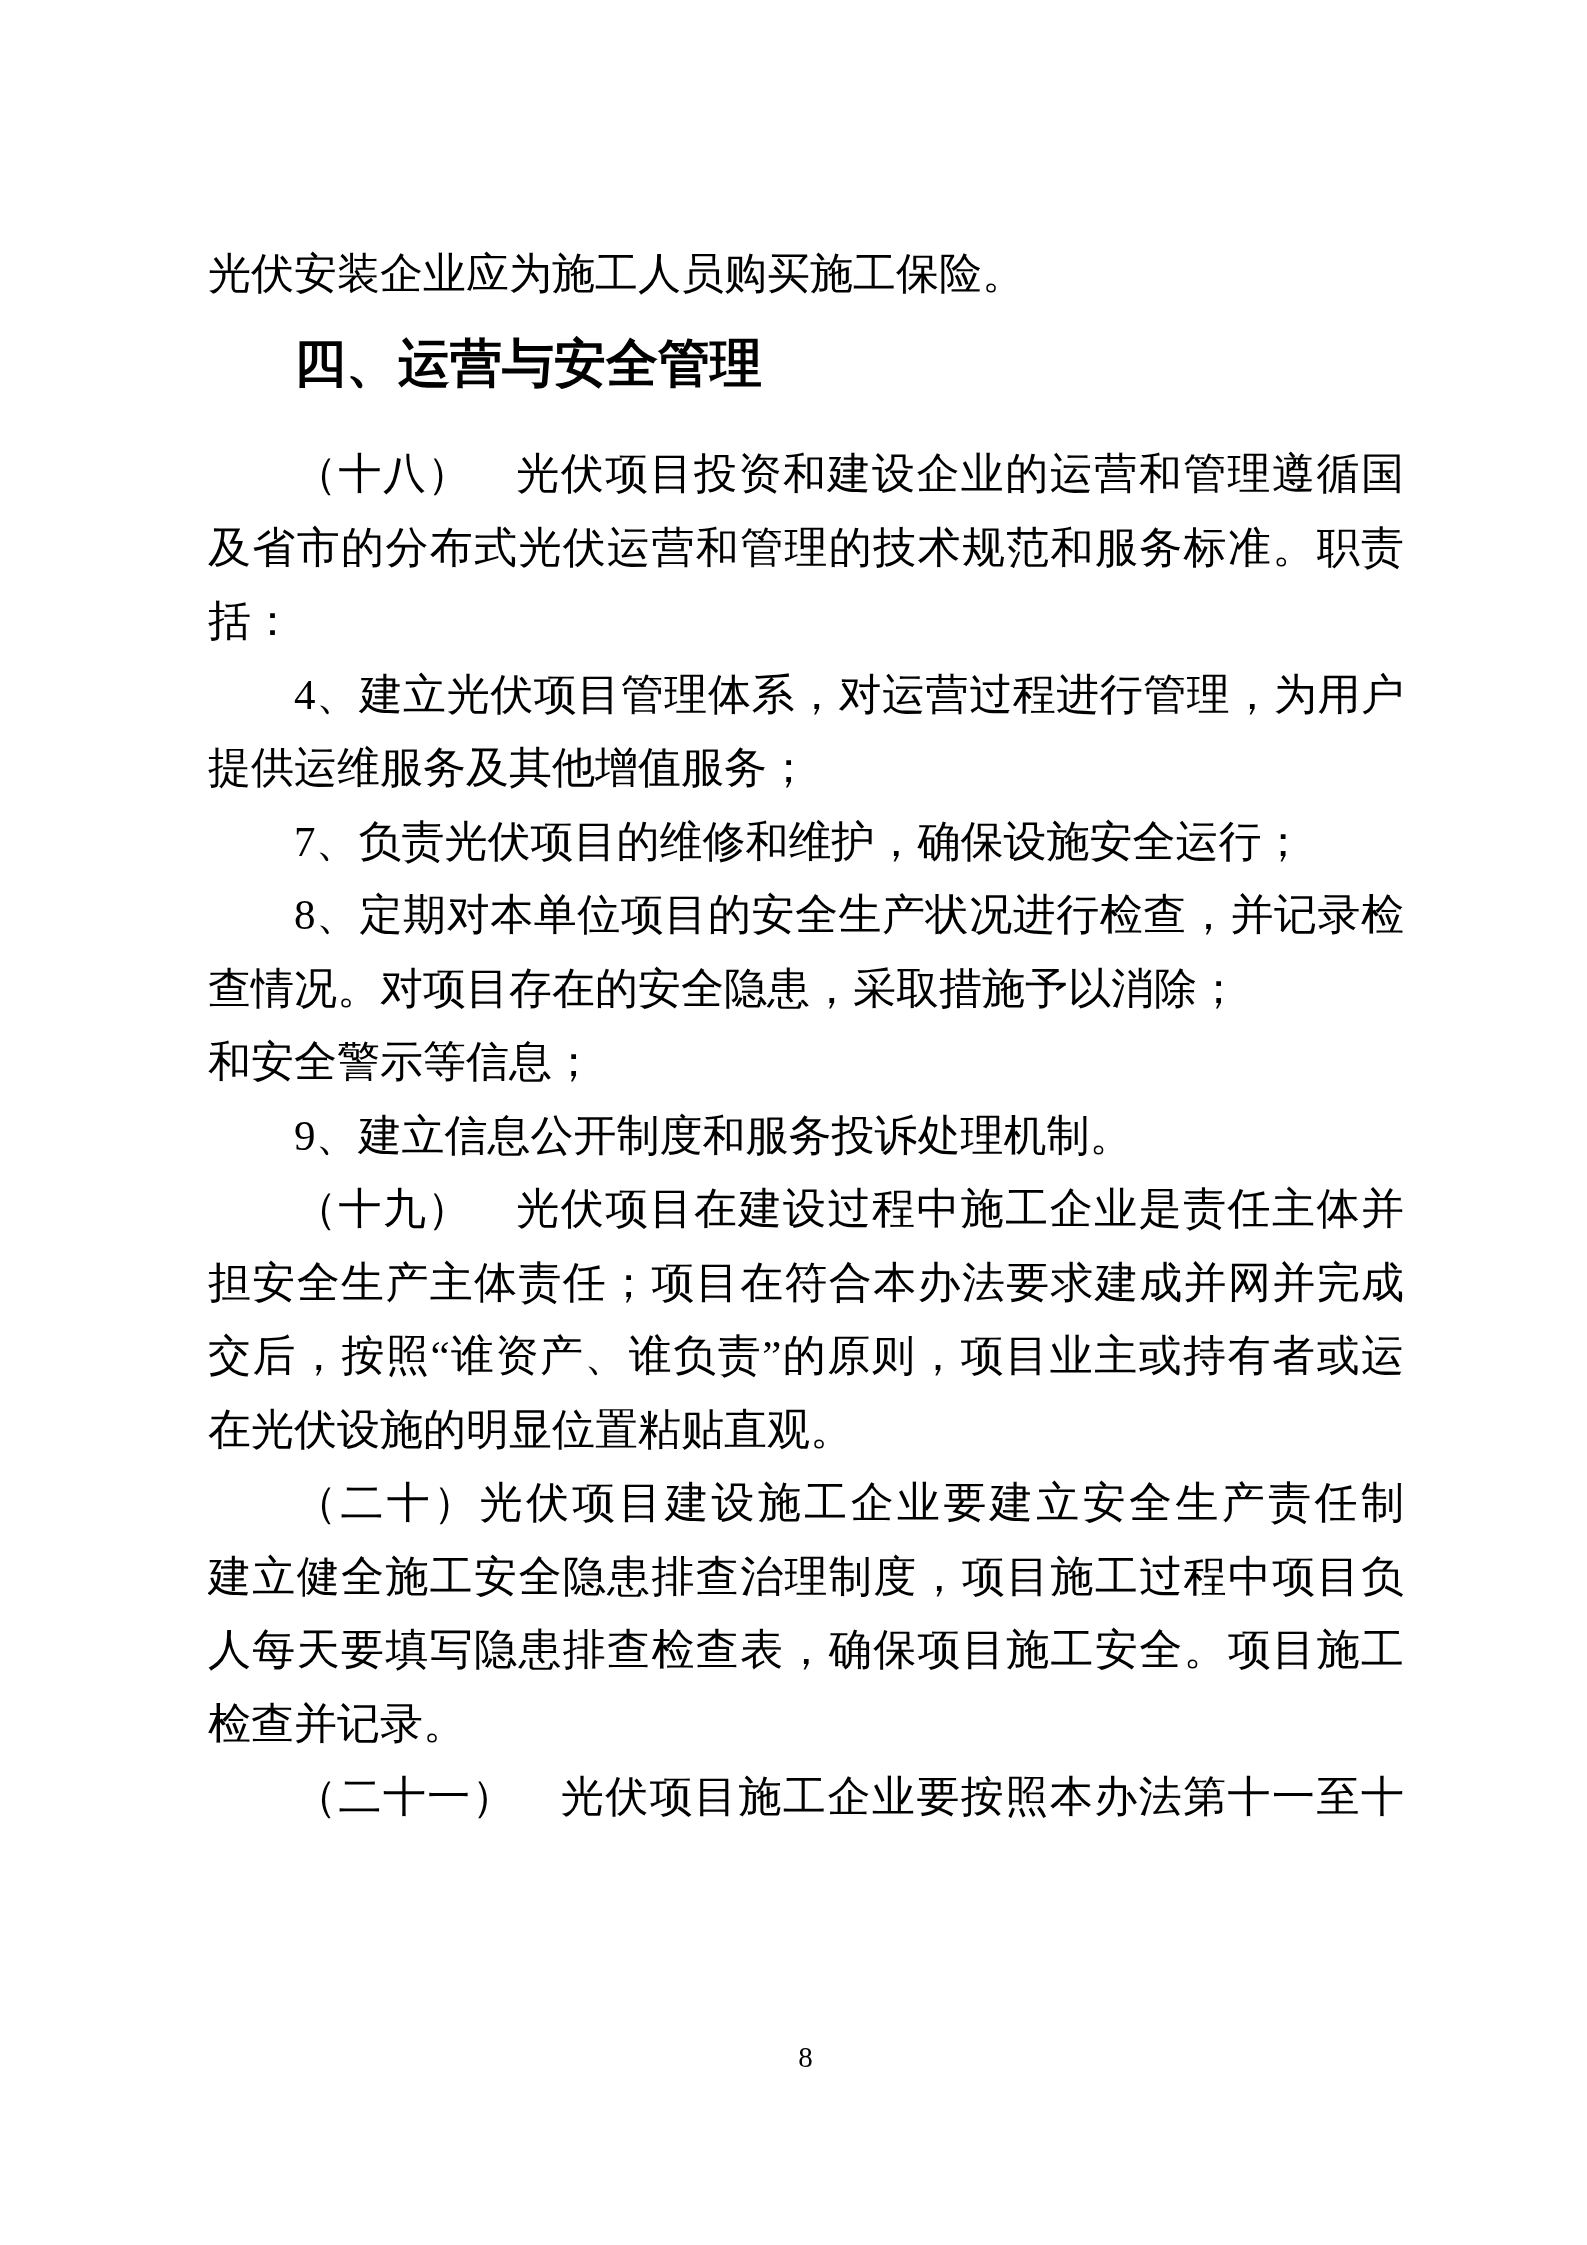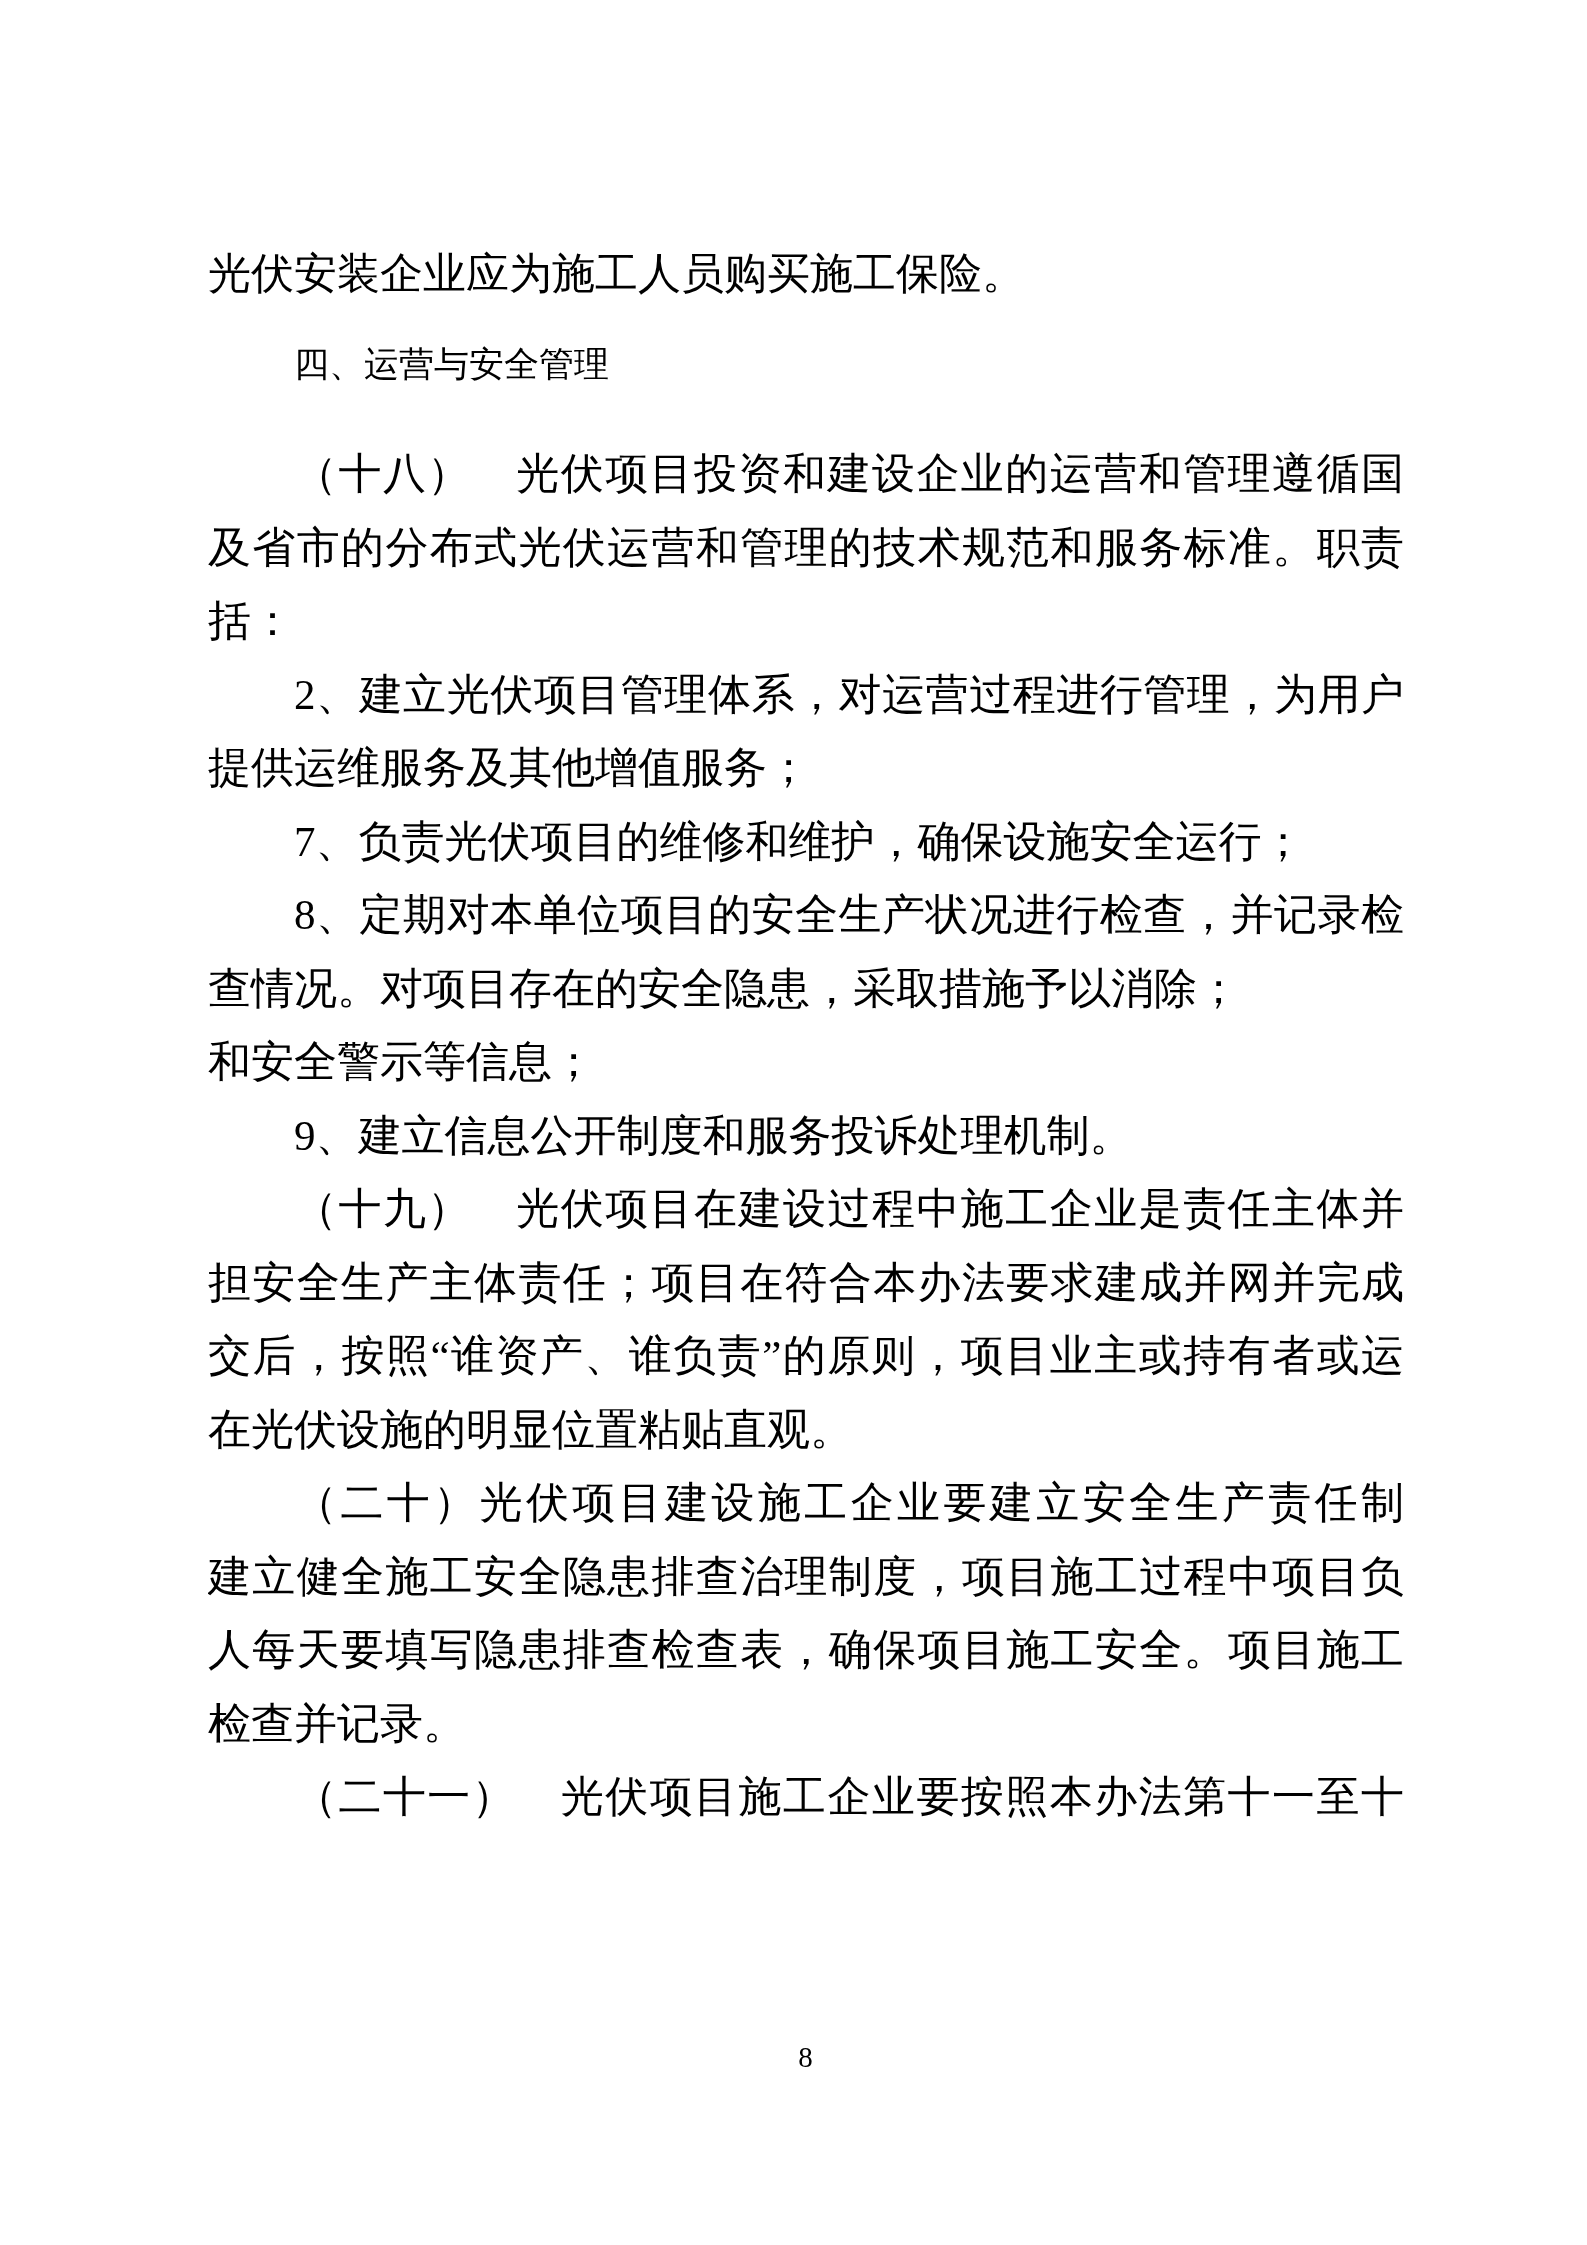--- a/index.html
+++ b/index.html
@@ -27,22 +27,22 @@
     text-align: left;
   }
   .j {
     text-align: justify;
     text-align-last: justify;
     text-justify: inter-character;
   }
   .ind { padding-left: 86px; }
   .heading {
     font-family: "Liberation Sans", "DejaVu Sans", sans-serif;
-    font-weight: 400;
-    font-size: 35px;
+    font-weight: 700;
+    font-size: 52px;
     margin-top: 16.5px;
     margin-bottom: 36.5px;
   }
   .footer {
     position: absolute;
     top: 2040px;
     left: 0;
     width: 100%;
     text-align: center;
     font-size: 29px;
@@ -52,21 +52,21 @@
 </head>
 <body>
 
 <div class="page">
   <div class="text-block">
     <div class="line">光伏安装企业应为施工人员购买施工保险。</div>
     <div class="line heading ind">四、运营与安全管理</div>
     <div class="line j ind">（十八）　光伏项目投资和建设企业的运营和管理遵循国家</div>
     <div class="line j">及省市的分布式光伏运营和管理的技术规范和服务标准。职责包</div>
     <div class="line">括：</div>
-    <div class="line j ind">2、建立光伏项目管理体系，对运营过程进行管理，为用户</div>
+    <div class="line j ind">4、建立光伏项目管理体系，对运营过程进行管理，为用户</div>
     <div class="line">提供运维服务及其他增值服务；</div>
     <div class="line ind">7、负责光伏项目的维修和维护，确保设施安全运行；</div>
     <div class="line j ind">8、定期对本单位项目的安全生产状况进行检查，并记录检</div>
     <div class="line">查情况。对项目存在的安全隐患，采取措施予以消除；</div>
     <div class="line">和安全警示等信息；</div>
     <div class="line ind">9、建立信息公开制度和服务投诉处理机制。</div>
     <div class="line j ind">（十九）　光伏项目在建设过程中施工企业是责任主体并承</div>
     <div class="line j">担安全生产主体责任；项目在符合本办法要求建成并网并完成移</div>
     <div class="line j">交后，按照“谁资产、谁负责”的原则，项目业主或持有者或运</div>
     <div class="line">在光伏设施的明显位置粘贴直观。</div>

